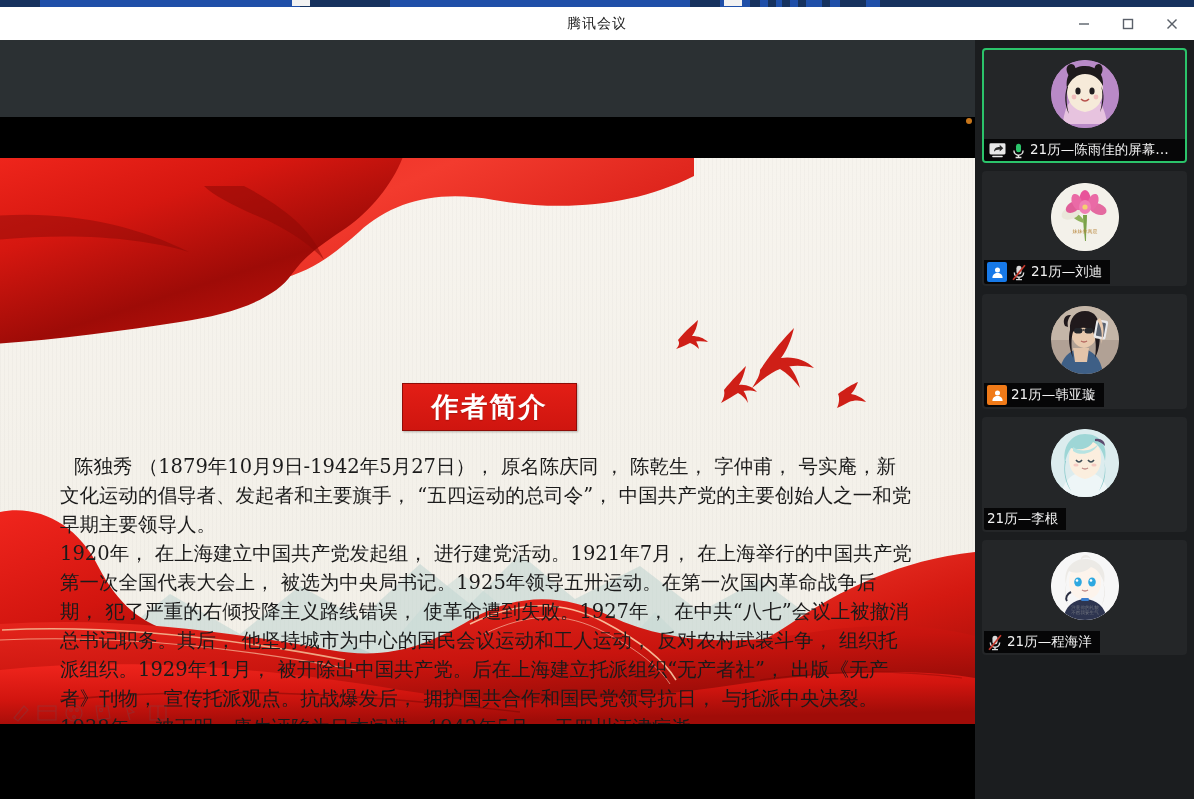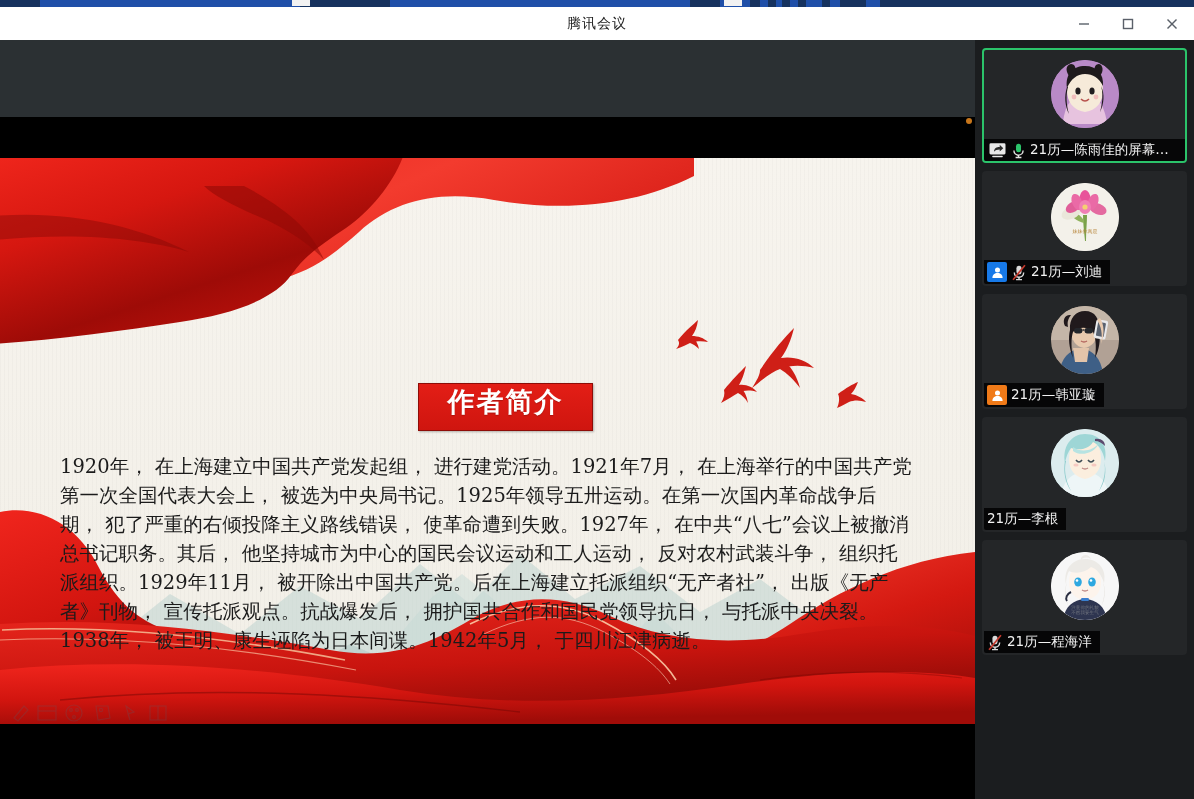--- a/index.html
+++ b/index.html
@@ -123,23 +123,22 @@
   
   .birds { position: absolute; left: 660px; top: 160px; width: 240px; height: 105px; }
 
   
   .slide-title-box {
     position: absolute;
     left: 402px; top: 225px;
     width: 175px; height: 48px;
     background: linear-gradient(180deg, #e31e16 0%, #cf150f 100%);
     border: 1px solid #8e0d08;
-    display: flex; justify-content: center;
+    display: flex; align-items: center; justify-content: center;
     box-shadow: 1px 1px 2px rgba(0,0,0,0.28);
-    margin-left: 16px;
   }
   .slide-title-text {
     color: #ffffff;
     font-size: 27px;
     font-weight: bold;
     letter-spacing: 2px;
     font-family: "DejaVu Sans", "Liberation Sans", sans-serif;
     text-shadow: 0 1px 1px rgba(0,0,0,0.2);
   }
 
@@ -362,20 +361,21 @@
 
           <path d="M178,76 C186,70 193,66 198,64 C196,69 194,73 191,76 C197,77 203,80 206,84 C200,82 194,82 189,84 C185,86 182,88 177,90 C179,86 180,80 178,76 Z"></path>
         </g>
       </svg>
 
       <div class="slide-title-box">
         <span class="slide-title-text">作者简介</span>
       </div>
 
       <div class="slide-body">
+        <div class="para p1">陈独秀 （1879年10月9日-1942年5月27日）， 原名陈庆同 ， 陈乾生， 字仲甫， 号实庵，新文化运动的倡导者、发起者和主要旗手， “五四运动的总司令”， 中国共产党的主要创始人之一和党早期主要领导人。</div>
         <div class="para p2">1920年， 在上海建立中国共产党发起组， 进行建党活动。1921年7月， 在上海举行的中国共产党第一次全国代表大会上， 被选为中央局书记。1925年领导五卅运动。在第一次国内革命战争后期， 犯了严重的右倾投降主义路线错误， 使革命遭到失败。1927年， 在中共“八七”会议上被撤消总书记职务。其后， 他坚持城市为中心的国民会议运动和工人运动， 反对农村武装斗争， 组织托派组织。1929年11月， 被开除出中国共产党。后在上海建立托派组织“无产者社”， 出版《无产者》刊物， 宣传托派观点。抗战爆发后， 拥护国共合作和国民党领导抗日， 与托派中央决裂。1938年， 被王明、康生诬陷为日本间谍。1942年5月， 于四川江津病逝。</div>
       </div>
 
       <svg class="slide-watermark" width="160" height="26" viewBox="0 0 160 26">
         <g fill="none" stroke="#4a6878" stroke-width="1.2">
           <path d="M6,20 L16,8 L20,12 L10,23 Z"></path>
           <rect x="30" y="8" width="18" height="14"></rect>
           <line x1="30" y1="13" x2="48" y2="13"></line>
           <circle cx="66" cy="15" r="8"></circle>
           <circle cx="63" cy="12" r="1.4"></circle>

